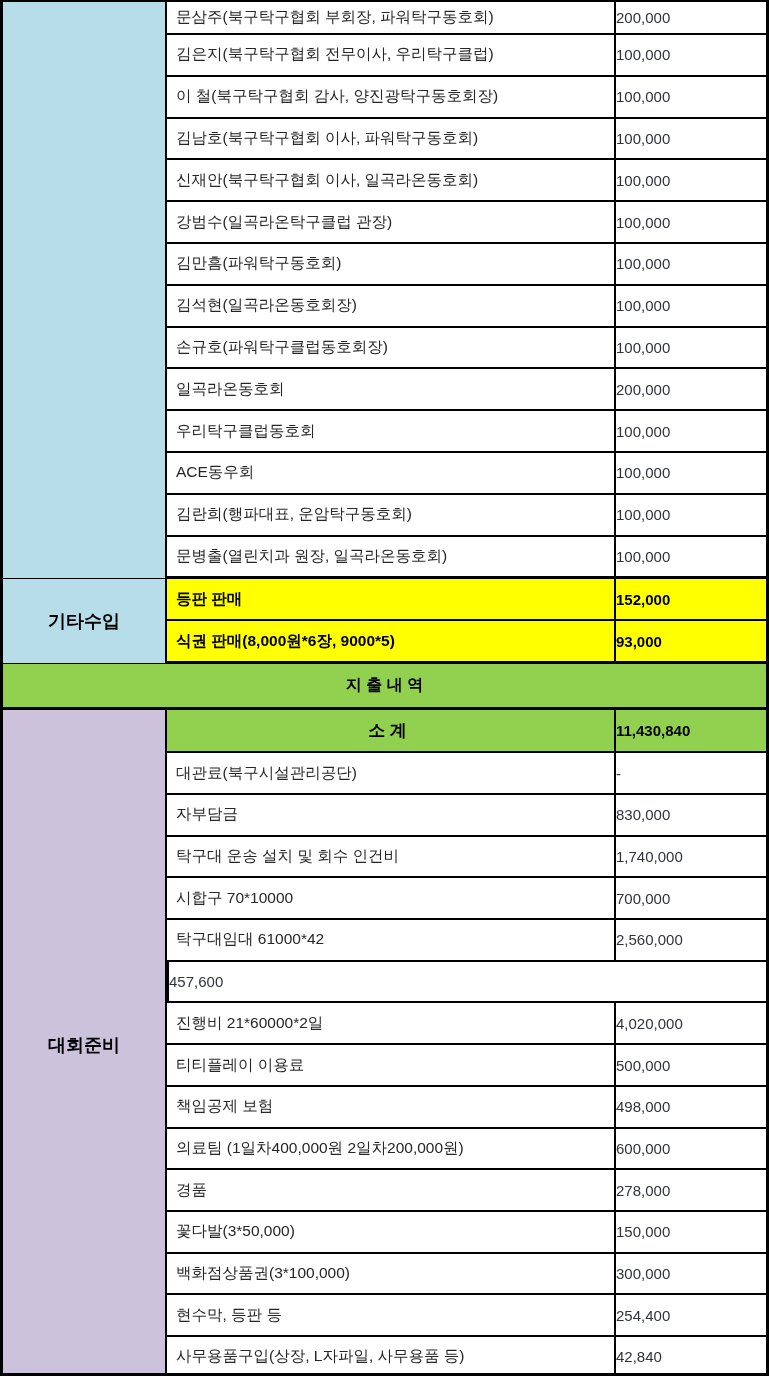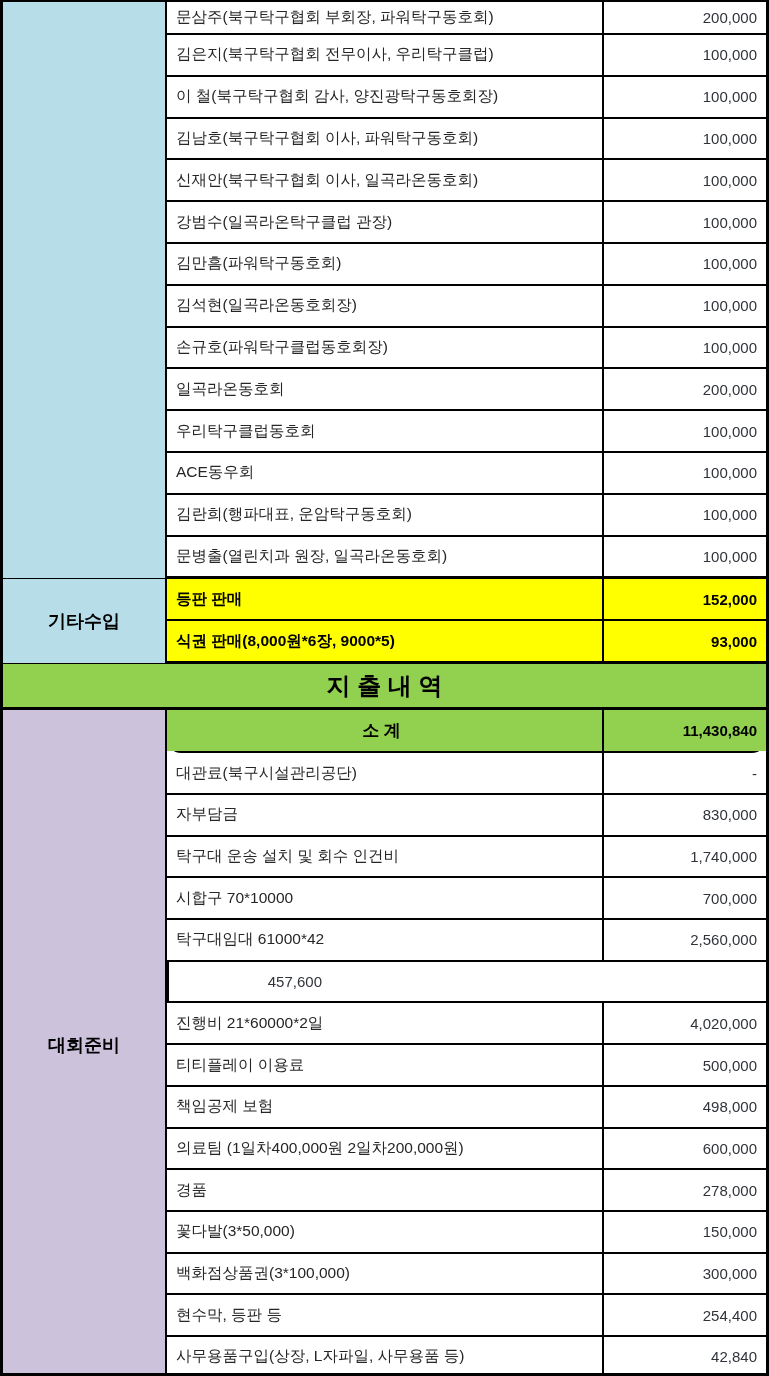--- a/index.html
+++ b/index.html
@@ -18,39 +18,39 @@
     display:flex; align-items:center; justify-content:center;
     font-weight:bold; font-size:18px; color:#000;
   }
   .blue   { background:#B7DEE8; }
   .purple { background:#CCC2DC; }
   .green  { background:#92D050; }
   .yellow { background:#FFFF00; }
   .rows { flex:1; display:flex; flex-direction:column; }
   .row { display:flex; box-sizing:border-box; border-bottom:2px solid #000; flex:none; }
   .h33 { height:33px; } .h418 { height:41.8px; } .h42 { height:42px; }
-  .h43 { height:43px;border-radius:14px; } .h417 { height:41.7px; }
+  .h43 { height:43px; } .h417 { height:41.7px; }
   .item-cell {
     flex:1; display:flex; align-items:center; box-sizing:border-box;
     padding:0 6px 0 9px; font-size:15.5px; color:#262626;
     white-space:nowrap; overflow:hidden;text-align:center;
   }
   .amt-cell {
-    width:164px; flex:none; box-sizing:border-box; border-left:2px solid #000;
-    display:flex; align-items:center; justify-content:flex-end;
+    width:152px; flex:none; box-sizing:border-box; border-left:2px solid #000;
+    display:flex; align-items:center; justify-content:flex-start;
     padding-right:9px; font-size:15px; color:#30343a;
     font-variant-numeric:tabular-nums;
   }
   .bold { font-weight:bold; color:#000; }
   .center-cell { justify-content:center; padding-left:0; font-size:17px; }
   .header-row {
     flex:none; height:47px; box-sizing:border-box;
     border-top:1px solid #000; border-bottom:3px solid #000;
     display:flex; align-items:center; justify-content:center;
-    font-weight:bold; font-size:24px; color:#000;
+    font-weight:bold; font-size:16px; color:#000;
   }
   .thick-top { border-top:1px solid #000; }
 </style>
 </head>
 <body>
 
 <div class="sheet">
 
   <div class="section">
     <div class="label-col blue"></div>

